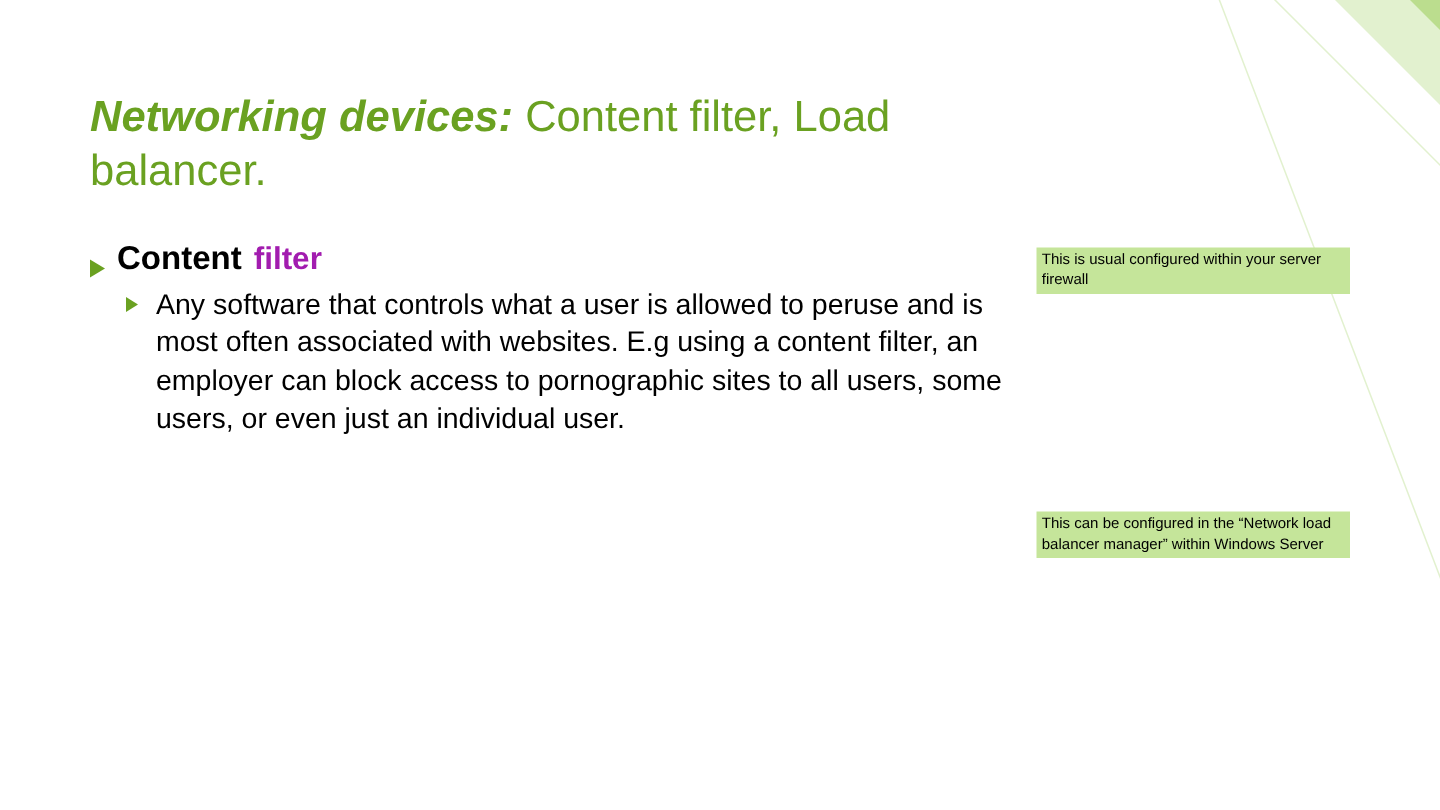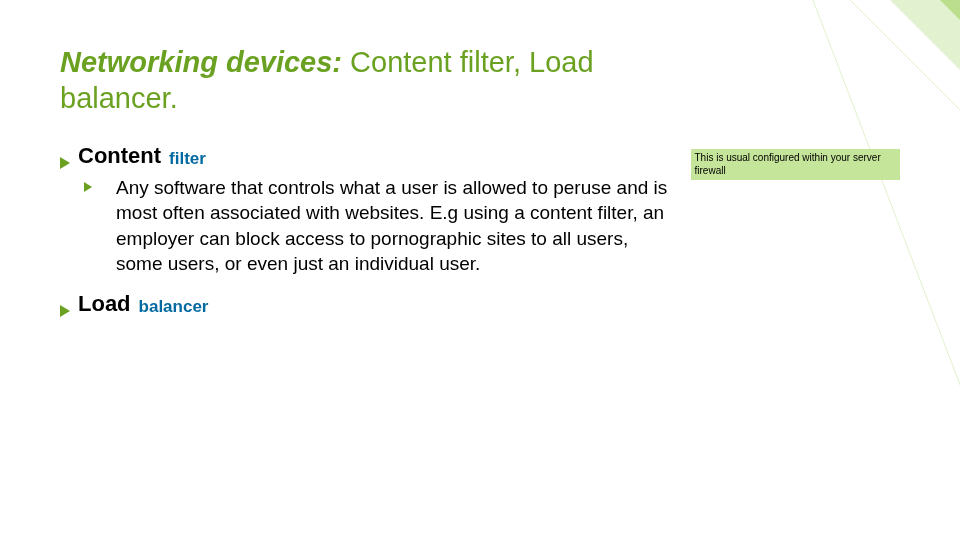--- a/index.html
+++ b/index.html
@@ -26,20 +26,21 @@
     width: 100%;
     height: 100%;
   }
   .title {
     color: #6aa121;
     font-size: 29px;
     line-height: 1.25;
     margin-bottom: 26px;
     font-weight: normal;
     max-width: 640px;
+    margin-top: 16px;
   }
   .title .em { font-style: italic; font-weight: bold; }
   .title .rest { font-weight: normal; }
   .row {
     display: flex;
     align-items: flex-start;
     gap: 22px;
     margin-bottom: 14px;
   }
   .main-col { width: 610px; }
@@ -55,28 +56,28 @@
     border-left: 10px solid #6aa121;
     border-top: 6px solid transparent;
     border-bottom: 6px solid transparent;
   }
   .h-line .lead {
     font-size: 22px;
     font-weight: bold;
     color: #000;
   }
   .h-line .tail {
-    font-size: 17px;
+    font-size: 21px;
     font-weight: bold;
-    color: #0369a1;
+    color: #a21caf;
   }
   .body-line {
     display: flex;
     align-items: flex-start;
-    gap: 24px;
+    gap: 12px;
     padding-left: 24px;
   }
   .body-line .bullet-sm {
     margin-top: 7px;
     width: 0; height: 0;
     border-left: 8px solid #6aa121;
     border-top: 5px solid transparent;
     border-bottom: 5px solid transparent;
     flex-shrink: 0;
   }
@@ -128,21 +129,19 @@
         </div>
       </div>
     </div>
     <div class="note-col">
       <div class="note">This is usual configured within your server firewall</div>
     </div>
   </div>
 
   <div class="row row2">
     <div class="main-col">
-      <div class="h-line">
-        <span class="bullet"></span>
-        <span class="lead">Load</span>
-        <span class="tail">balancer</span>
-      </div>
+    </div>
+    <div class="note-col">
+      <div class="note note2">This can be configured in the “Network load balancer manager” within Windows Server</div>
     </div>
   </div>
 
 </div>
 
 </body></html>

